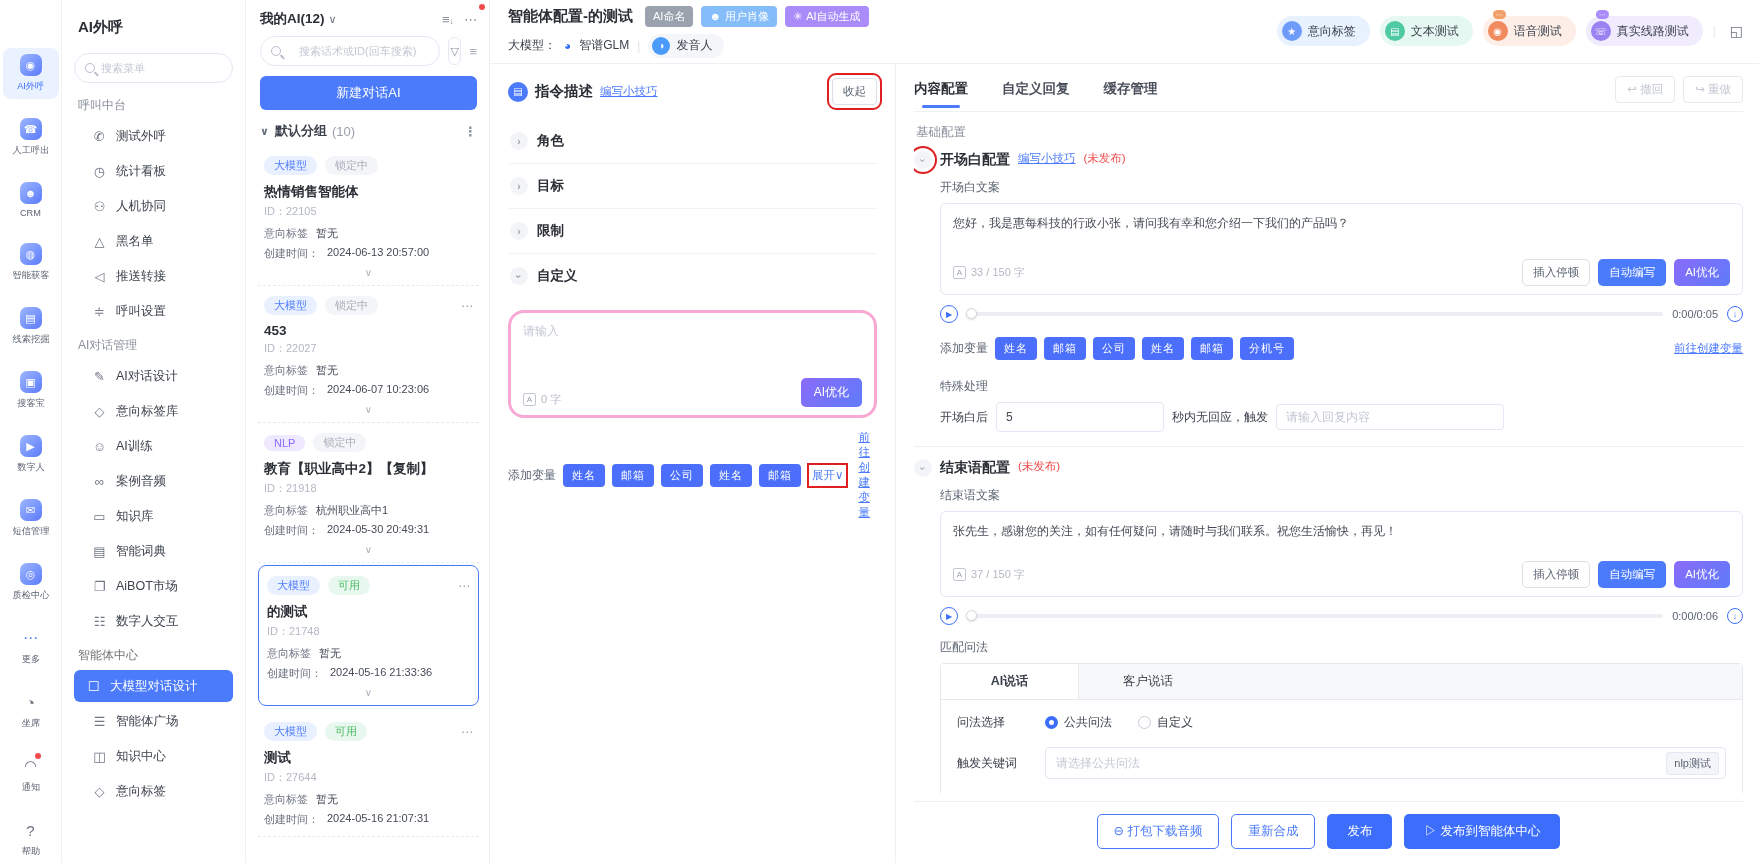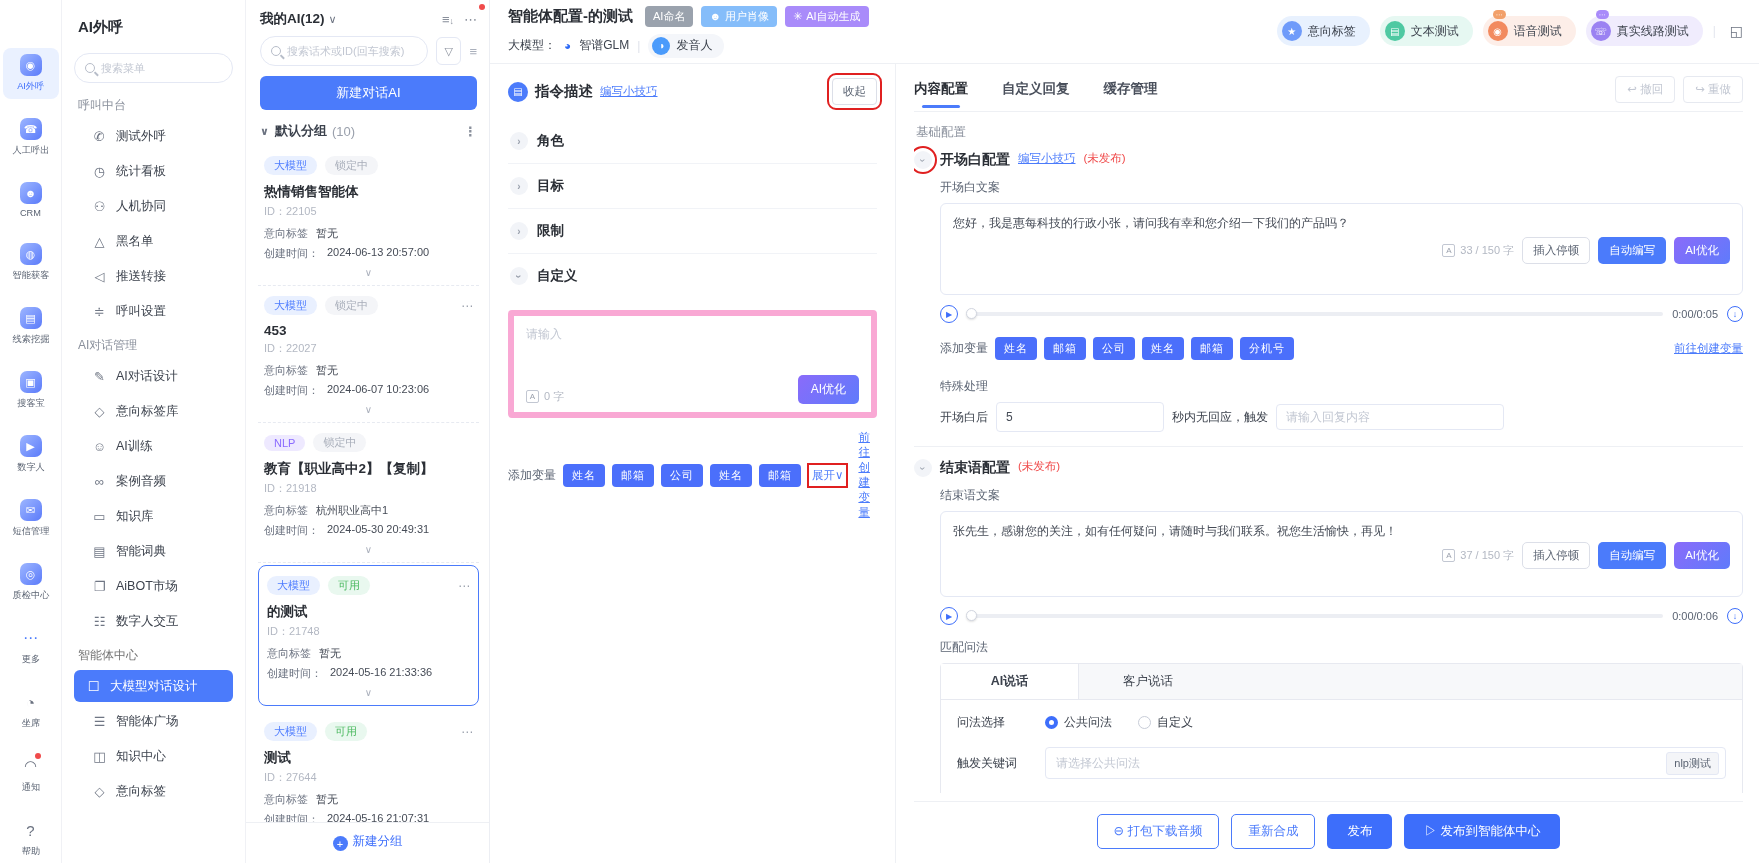--- a/index.html
+++ b/index.html
@@ -48,21 +48,21 @@
   
   .ailist { width:244px; border-right:1px solid #eceef3; flex:none; display:flex;
     flex-direction:column; padding-top:10px; position:relative; }
   .ailist-head { display:flex; align-items:center; padding:0 12px 8px 14px; }
   .ailist-title { font-size:13.5px; font-weight:700; color:#2b2f36; }
   .chev { color:#6b7280; font-size:11px; margin-left:4px; }
   .hspace { flex:1; }
   .hicon { color:#8a909c; font-size:13px; margin-left:10px; cursor:pointer; position:relative; }
   .hicon .sm { font-size:9px; }
   .ailist-search-row { display:flex; gap:8px; padding:0 12px 10px 14px; align-items:center; }
-  .ai-search { flex:1; display:flex; align-items:center; gap:6px; border:1px solid #e4e8f4;
+  .ai-search { flex:1; display:flex; align-items:center; gap:18px; border:1px solid #e4e8f4;
     border-radius:15px; height:30px; padding:0 10px; }
   .ai-search input { border:none; outline:none; width:130px; font-size:11px; }
   .ai-search input::placeholder { color:#c2c7d2; }
   .filter-btn { width:28px; height:28px; border:1px solid #e4e8f4; border-radius:6px; color:#8a909c;
     display:flex; align-items:center; justify-content:center; cursor:pointer; font-size:11px; }
   .collapse-handle { color:#aab0bc; font-size:13px; cursor:pointer; }
   .new-ai-btn { margin:0 12px 12px 14px; height:34px; background:#4b7bfb; color:#fff; border:none;
     border-radius:6px; font-size:13px; cursor:pointer; width:calc(100% - 26px); }
   .group-row { display:flex; align-items:center; padding:0 12px 6px 14px; color:#3c424d;
     font-size:13px; font-weight:600; }
@@ -129,21 +129,21 @@
   .prompt-title { font-size:14.5px; font-weight:700; color:#2b2f36; }
   .link { color:#4b7bfb; text-decoration:underline; font-size:11.5px; cursor:pointer; }
   .redbox { outline:2px solid #e02020; outline-offset:3px; }
   .collapse-btn { margin-left:auto; border:1px solid #dcdfe8; background:#fff; color:#5a6372;
     border-radius:4px; font-size:11.5px; padding:5px 10px; cursor:pointer; }
   .psec { display:flex; align-items:center; gap:9px; padding:13px 2px; border-bottom:1px solid #f1f3f7;
     font-size:13.5px; font-weight:600; color:#2b2f36; cursor:pointer; }
   .chev-c { width:18px; height:18px; border-radius:50%; background:#f2f4f8; color:#99a0ac;
     display:flex; align-items:center; justify-content:center; font-size:10px; flex:none; }
   .rot90 { transform:rotate(90deg); display:inline-block; }
-  .pbox { border:6px solid #f9a8d4; border-radius:4px; margin-top:12px; padding:10px 12px 8px;
+  .pbox { border:3px solid #f9a8d4; border-radius:16px; margin-top:12px; padding:10px 12px 8px;
     display:flex; flex-direction:column; height:108px; }
   .pbox textarea { border:none; outline:none; resize:none; flex:1; font-family:inherit; font-size:12px; }
   .pbox textarea::placeholder { color:#c2c7d2; }
   .pbox-foot { display:flex; align-items:flex-end; }
   .counter { display:flex; align-items:center; gap:5px; color:#b3b8c3; font-size:11px; }
   .a-ic { width:13px; height:13px; border:1px solid #c2c7d2; border-radius:2px; font-size:8px;
     display:flex; align-items:center; justify-content:center; color:#9aa0ac; }
   .grad-btn { margin-left:auto; background:linear-gradient(135deg,#8a6bfa,#5f7bfb); color:#fff;
     border:none; border-radius:5px; padding:6px 13px; font-size:12px; cursor:pointer; }
   .vars-row { display:flex; align-items:center; gap:7px; margin-top:12px; flex-wrap:nowrap; }
@@ -164,21 +164,21 @@
   .ur-btn { border:1px solid #e6e9f0; background:#fff; color:#c2c7d2; border-radius:4px;
     font-size:11.5px; padding:5px 11px; cursor:pointer; }
   .scrollbody { flex:1; min-height:0; overflow:hidden; }
   .base-label { color:#8a909c; font-size:12.5px; margin:12px 0 10px 2px; }
   .sec-head { display:flex; align-items:flex-start; gap:8px; margin:6px 0 10px; }
   .sec-title { font-size:14px; font-weight:700; color:#2b2f36; }
   .status-red { color:#f04b4b; font-size:11.5px; }
   .sec-body { padding-left:26px; }
   .f-label { color:#5a6372; font-size:12px; margin:8px 0 7px; }
   .script-box { border:1px solid #e4e8f4; border-radius:6px; padding:10px 12px 8px; display:flex;
-    height:92px; }
+    flex-direction:column; height:92px; }
   .script-text { flex:1; font-size:12px; color:#454b56; line-height:1.6; }
   .sb-foot { display:flex; align-items:center; gap:8px; }
   .sb-foot .counter { margin-right:auto; }
   .btn-plain { border:1px solid #dcdfe8; background:#fff; color:#5a6372; border-radius:5px;
     padding:5px 10px; font-size:11.5px; cursor:pointer; }
   .btn-blue { border:none; background:#4b7bfb; color:#fff; border-radius:5px; padding:6px 11px;
     font-size:11.5px; cursor:pointer; }
   .btn-grad { border:none; background:linear-gradient(135deg,#8a6bfa,#5f7bfb); color:#fff;
     border-radius:5px; padding:6px 11px; font-size:11.5px; cursor:pointer; }
   .audio-row { display:flex; align-items:center; gap:9px; margin-top:10px; }
@@ -480,23 +480,20 @@
             <span class="mv">暂无</span>
           </div>
         <div class="card-meta">
             <span>创建时间：</span>
             <span class="mv">2024-05-16 21:07:31</span>
           </div>
 
       </div>
 
     </div>
-    <div class="list-foot">
-      <button class="newgroup"><span class="plus-c">+</span><span>新建分组</span></button>
-    </div>
   </section>
 
   <div class="rightside">
 
     <header class="topbar">
       <div class="tb-row1">
         <span class="tb-title">智能体配置-的测试</span>
         <span class="ttag gray">
             <span>AI命名</span>
           </span>

